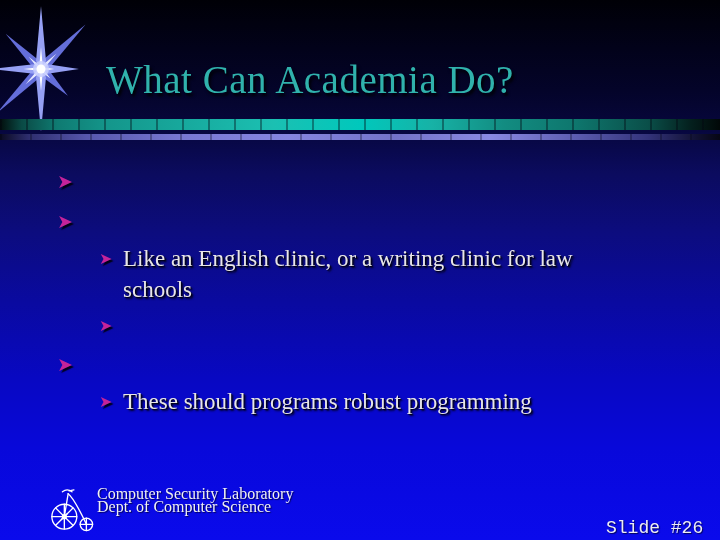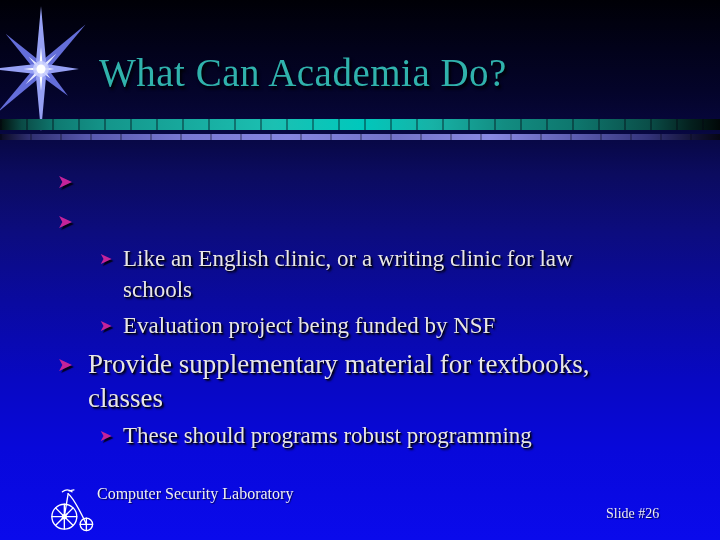--- a/index.html
+++ b/index.html
@@ -9,21 +9,21 @@
     background:linear-gradient(180deg,
       #000006 0%, #02021A 9%, #04042A 17%, #07073E 24%,
       #0B0B5E 32%, #0C0C7E 43%, #0A0AA0 56%, #0808C2 70%,
       #0808DA 83%, #0A0AEC 100%);
   }
   
   .star { position:absolute; left:-10px; top:3px; width:116px; height:128px; }
   
   .title {
     position:absolute; left:99px; top:50px; width:600px;
-    font-size:39px; line-height:46px; font-weight:normal; margin:0;
+    font-size:39px; line-height:46px; font-weight:normal; margin:7px;
     color:#30B2AC; letter-spacing:0.5px;
     text-shadow:2px 3px 3px rgba(0,0,0,0.9);
   }
   
   .bar-teal {
     position:absolute; left:0; top:119px; width:720px; height:11px;
     background:
       repeating-linear-gradient(90deg, rgba(2,4,16,0.38) 0 2px, rgba(0,0,0,0) 2px 26px),
       linear-gradient(90deg,
         #020E0D 0%, #0A4A45 3%, #0F7B72 8%, #14968B 15%, #17A89C 25%,
@@ -55,23 +55,24 @@
   .l1 .btext { width:582px; }
   .l2 .btext { width:516px; }
   
   .logo { position:absolute; left:49px; top:483px; width:46px; height:52px; }
   .org {
     position:absolute; left:97px; top:487px;
     color:#F0F0F4; font-size:16px; line-height:13px;
     text-shadow:1px 1px 1px rgba(0,0,30,0.7);
   }
   .slide-number {
-    position:absolute; left:606px; top:506px;
-    color:#ECECF4; font-size:14px;
+    position:absolute; left:606px; top:518px;
+    color:#ECECF4; font-size:18px;
     text-shadow:1px 1px 1px rgba(0,0,30,0.7);
+    font-family:Liberation Mono, monospace;
   }
 </style>
 </head>
 <body>
 
 <div class="slide">
 
   <svg class="star" viewBox="0 0 116 128" aria-hidden="true">
     <defs>
       <g id="rays">
@@ -100,25 +101,23 @@
     </div>
     <div class="row l1">
       <span class="marker">➤</span>
     </div>
     <div class="row l2">
       <span class="marker">➤</span>
       <span class="btext">Like an English clinic, or a writing clinic for law schools</span>
     </div>
     <div class="row l2">
       <span class="marker">➤</span>
-      <span class="btext">Evaluation project being funded by NSF</span>
     </div>
     <div class="row l1">
       <span class="marker">➤</span>
-      <span class="btext">Provide supplementary material for textbooks, classes</span>
     </div>
     <div class="row l2">
       <span class="marker">➤</span>
       <span class="btext">These should programs robust programming</span>
     </div>
   </div>
 
   <svg class="logo" viewBox="0 0 48 52" aria-hidden="true">
     <g stroke="#FFFFFF" fill="none" stroke-width="1.4" stroke-linecap="round">
       <circle cx="16" cy="34" r="13"></circle>
@@ -133,17 +132,18 @@
       <path d="M16,34 L20,10"></path>
       <path d="M20,10 C24,13 31,25 39,42"></path>
       <path d="M14,8 Q19,4 24,8"></path>
       <path d="M21,7 L26,6"></path>
       <line x1="13" y1="37" x2="19" y2="31"></line>
     </g>
   </svg>
 
   <div class="org">
     <div>Computer Security Laboratory</div>
+    <div>Dept. of Computer Science</div>
   </div>
 
   <div class="slide-number">Slide #26</div>
 
 </div>
 
 </body></html>

